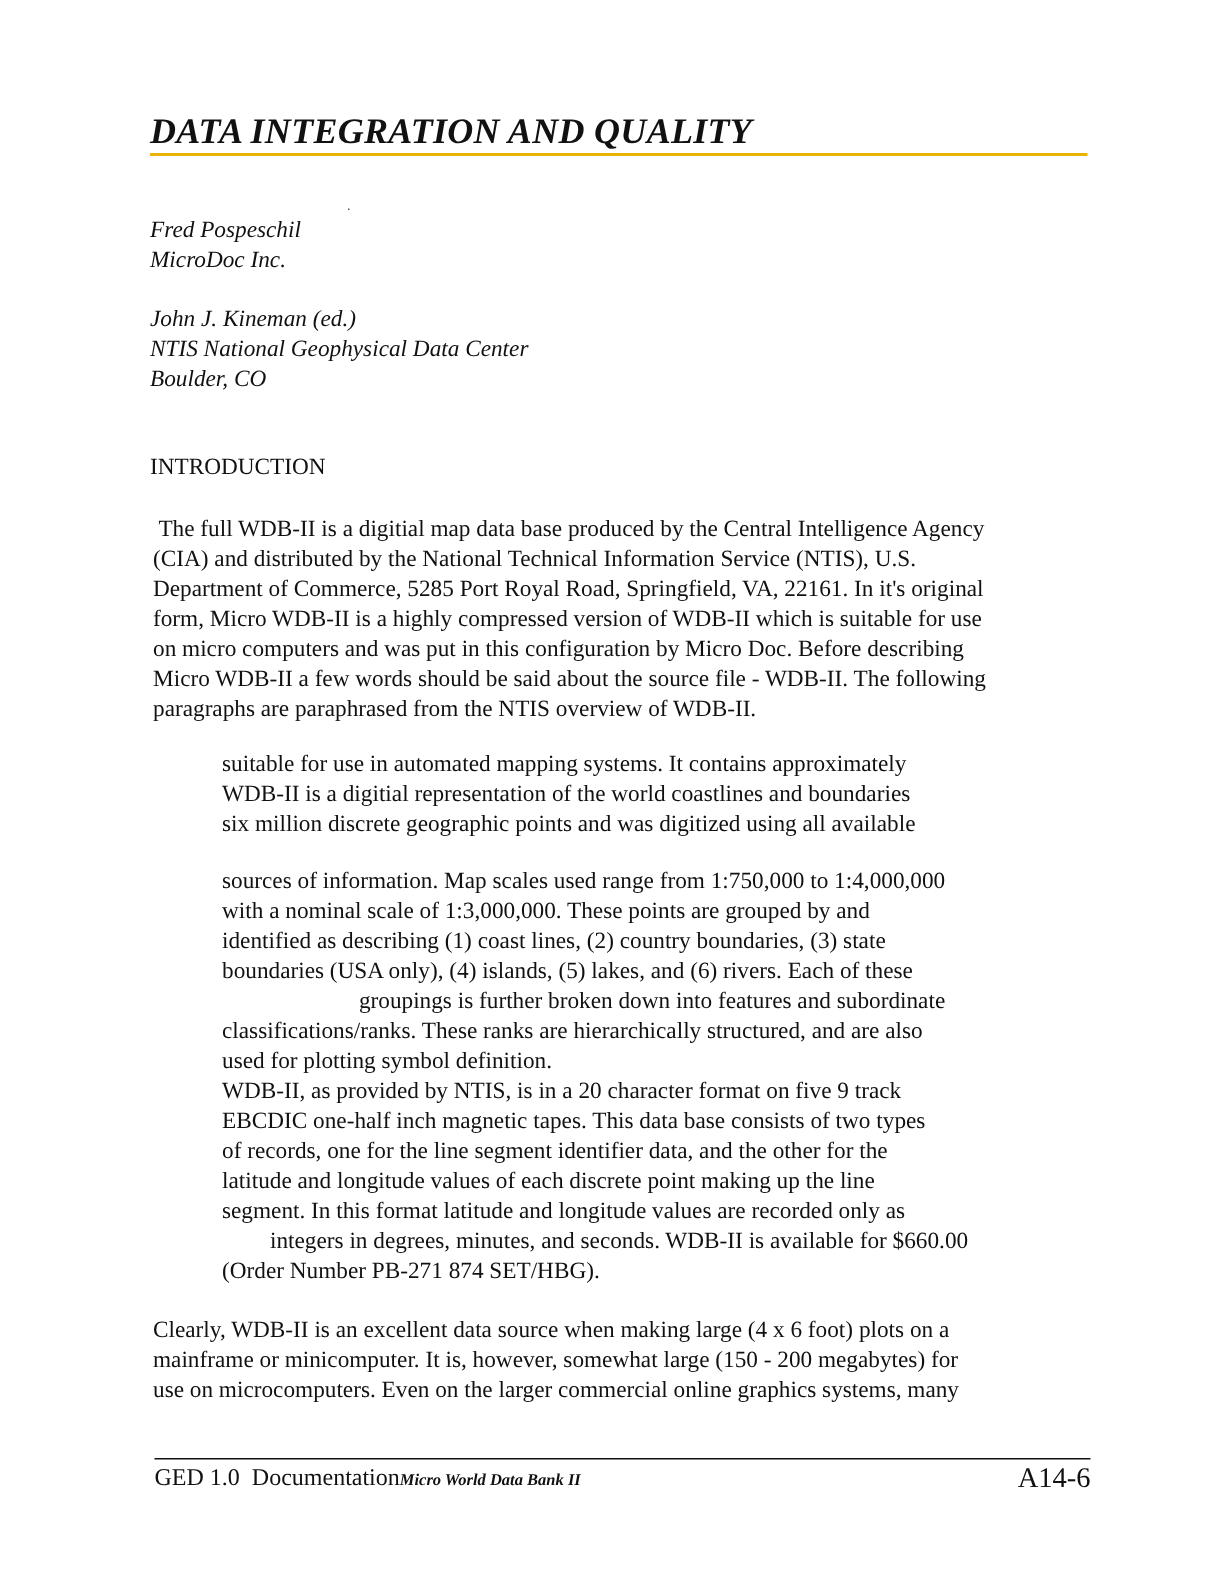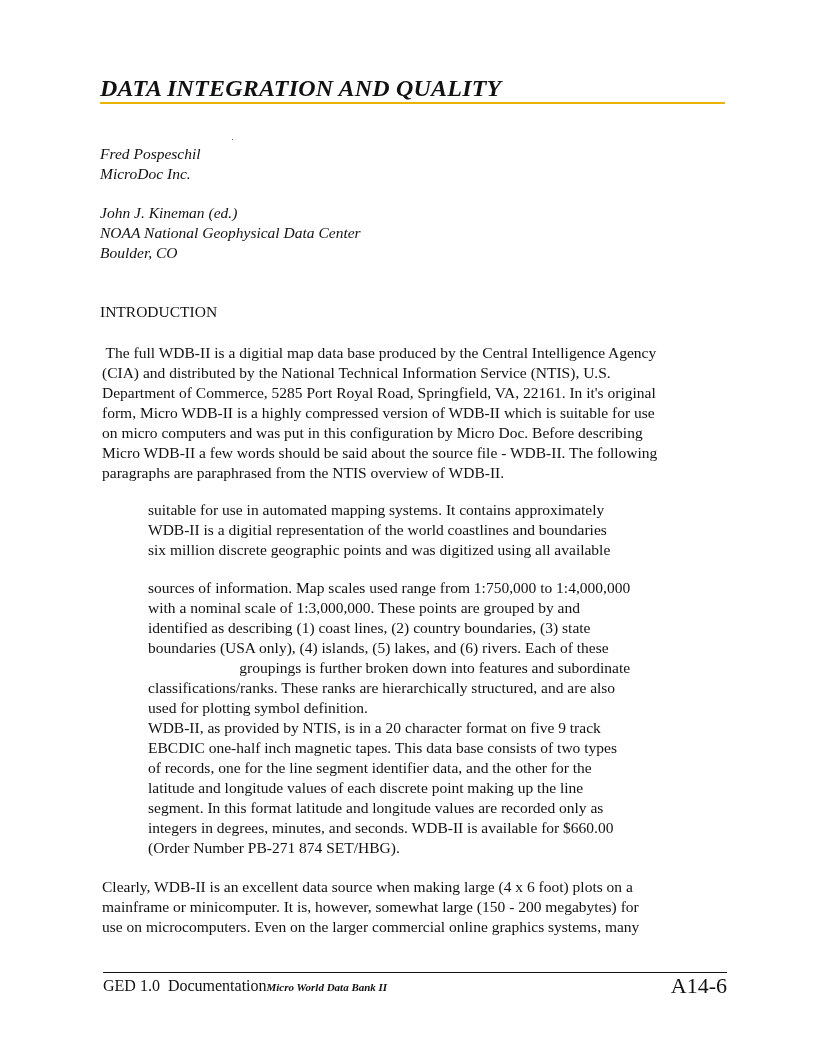--- a/index.html
+++ b/index.html
@@ -34,36 +34,36 @@
     .p4 { left: 102px; top: 877px; }
     .footer-rule {
       position: absolute; left: 103px; top: 972px; width: 624px; height: 0;
       border-top: 1.5px solid #111;
     }
     .footer {
       position: absolute; left: 103px; top: 976px; width: 624px; height: 22px;
     }
     .footer-left { position: absolute; left: 0; top: 0; font-size: 16px; line-height: 20px; }
     .footer-italic { font-style: italic; font-weight: bold; font-size: 11px; margin-left: 0; }
-    .footer-right { position: absolute; right: 0; top: -1px; font-size: 22px; line-height: 22px; }
+    .footer-right { position: absolute; right: 0; top: -1px; font-size: 19px; line-height: 22px; }
   </style>
 </head>
 <body>
 
 <h1 class="title">DATA INTEGRATION AND QUALITY</h1>
 <div class="dot"></div>
 
 <div class="block authors1">
   <div>Fred Pospeschil</div>
   <div>MicroDoc Inc.</div>
 </div>
 
 <div class="block authors2">
   <div>John J. Kineman (ed.)</div>
-  <div>NOAA National Geophysical Data Center</div>
+  <div>NTIS National Geophysical Data Center</div>
   <div>Boulder, CO</div>
 </div>
 
 <div class="heading">INTRODUCTION</div>
 
 <div class="para p1">
     <div style="white-space: pre;"> The full WDB-II is a digitial map data base produced by the Central Intelligence Agency</div>
     <div style="white-space: pre;">(CIA) and distributed by the National Technical Information Service (NTIS), U.S.</div>
     <div style="white-space: pre;">Department of Commerce, 5285 Port Royal Road, Springfield, VA, 22161. In it's original</div>
     <div style="white-space: pre;">form, Micro WDB-II is a highly compressed version of WDB-II which is suitable for use</div>
@@ -82,21 +82,21 @@
     <div style="white-space: pre; text-align: right;">groupings is further broken down into features and subordinate</div>
     <div style="white-space: pre;">classifications/ranks. These ranks are hierarchically structured, and are also</div>
     <div style="white-space: pre;">used for plotting symbol definition.</div>
   </div>
 <div class="para p3">
     <div style="white-space: pre;">WDB-II, as provided by NTIS, is in a 20 character format on five 9 track</div>
     <div style="white-space: pre;">EBCDIC one-half inch magnetic tapes. This data base consists of two types</div>
     <div style="white-space: pre;">of records, one for the line segment identifier data, and the other for the</div>
     <div style="white-space: pre;">latitude and longitude values of each discrete point making up the line</div>
     <div style="white-space: pre;">segment. In this format latitude and longitude values are recorded only as</div>
-    <div style="white-space: pre;">integers in degrees, minutes, and seconds. WDB-II is available for $660.00</div>
+    <div style="white-space: pre; margin-left: 32px;">integers in degrees, minutes, and seconds. WDB-II is available for $660.00</div>
     <div style="white-space: pre;">(Order Number PB-271 874 SET/HBG).</div>
   </div>
 <div class="para p4">
     <div style="white-space: pre;">Clearly, WDB-II is an excellent data source when making large (4 x 6 foot) plots on a</div>
     <div style="white-space: pre;">mainframe or minicomputer. It is, however, somewhat large (150 - 200 megabytes) for</div>
     <div style="white-space: pre;">use on microcomputers. Even on the larger commercial online graphics systems, many</div>
   </div>
 
 <div class="footer-rule"></div>
 <div class="footer">

